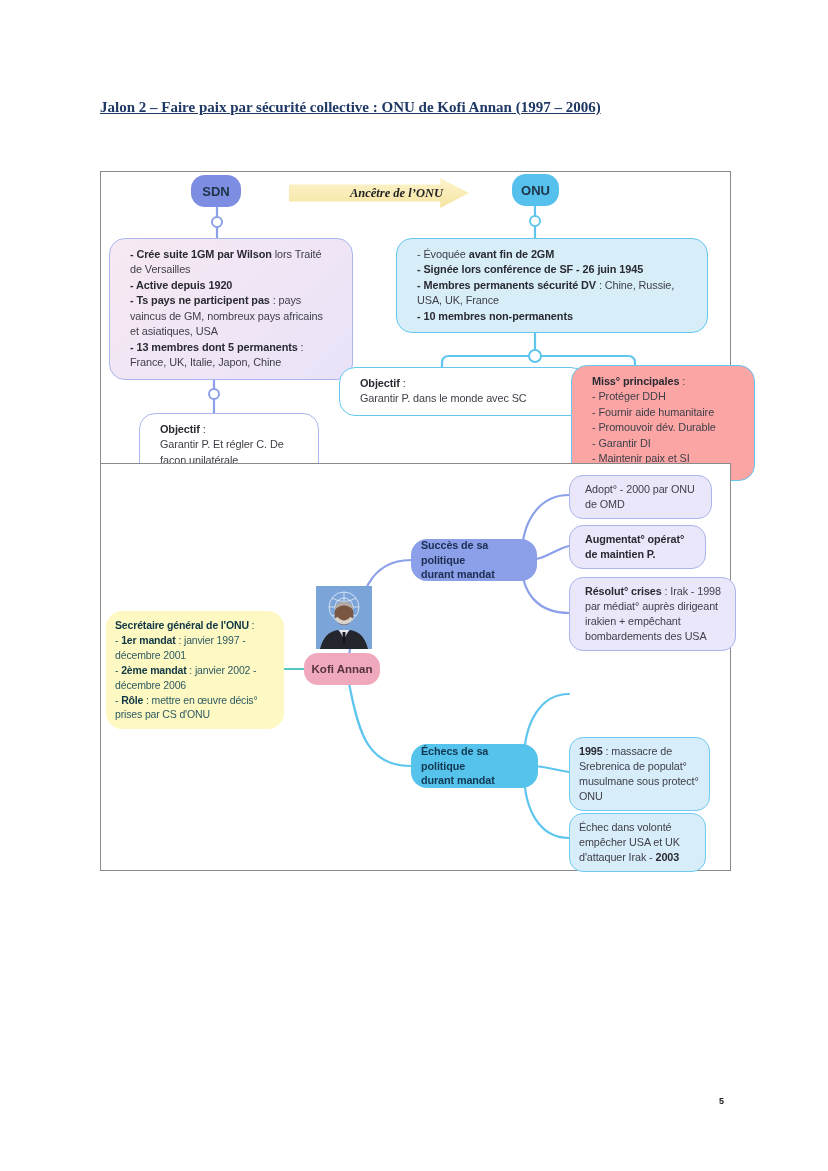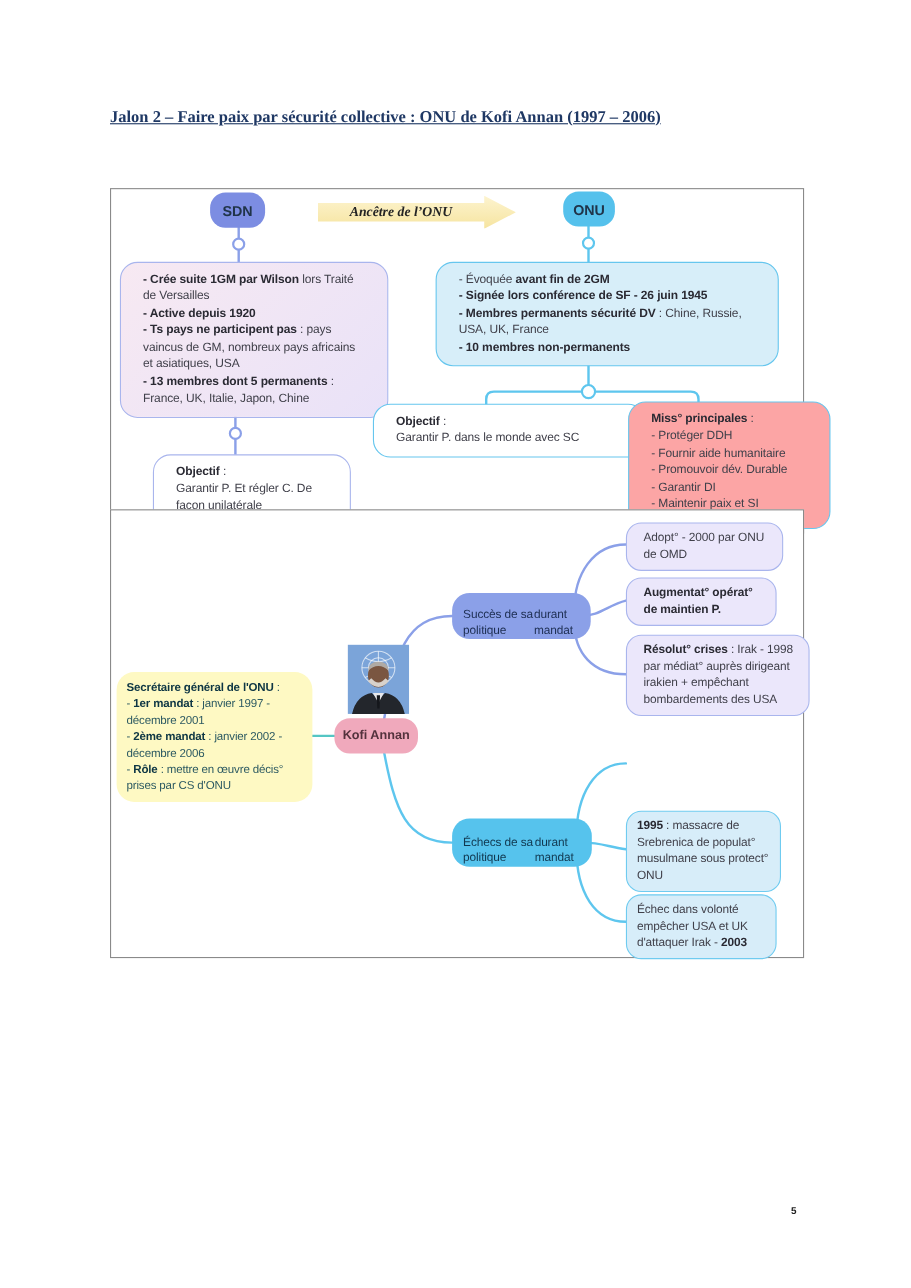--- a/index.html
+++ b/index.html
@@ -17,40 +17,40 @@
   .cp{fill:#fff;stroke:#8ba0e8;stroke-width:2;} .cc{fill:#fff;stroke:#5ec6ee;stroke-width:2;}
   .pill{position:absolute;border-radius:14px;font-weight:bold;display:flex;
         align-items:center;justify-content:center;color:#203449;}
   .sdn{left:90px;top:3px;width:50px;height:32px;background:#7c8de2;font-size:13px;}
   .onu{left:411px;top:2px;width:47px;height:32px;background:#55c1ec;font-size:13px;}
   .arrow{position:absolute;left:188px;top:6px;width:180px;height:30px;
          background:linear-gradient(180deg,#fdf4cf,#f6e4a0);
          clip-path:polygon(0 22%,84% 22%,84% 0,100% 50%,84% 100%,84% 78%,0 78%);}
   .arrowtext{position:absolute;left:0;width:84%;top:50%;transform:translateY(-50%);
          text-align:center;font-family:"Liberation Serif",serif;font-style:italic;
-         font-weight:bold;font-size:12.5px;color:#242424;}
+         font-weight:bold;font-size:12.5px;color:#242424;padding-left:32px;}
   .box{position:absolute;border-radius:16px;padding:8px 20px;font-size:10.9px;
        line-height:1.42;color:#40404a;letter-spacing:-0.1px;}
   .box b{color:#2a2a33;}
   .sdnbox{left:8px;top:66px;width:202px;min-height:120px;
           background:linear-gradient(135deg,#f7e9f2,#e9e2f8);border:1.5px solid #a9b5ed;}
   .onubox{left:295px;top:66px;width:270px;min-height:74px;background:#d7eef9;border:1.5px solid #66c6ee;}
   .obj1{left:38px;top:241px;width:138px;min-height:52px;background:#fff;border:1.5px solid #a9b5ed;}
   .obj2{left:238px;top:195px;width:206px;min-height:30px;background:#fff;border:1.5px solid #66c6ee;}
   .missions{left:470px;top:193px;width:142px;min-height:98px;background:#fca5a5;border:1.5px solid #66c6ee;}
   .secretary{position:absolute;left:5px;top:147px;width:160px;min-height:100px;
              background:#fef9c3;border-radius:16px;padding:7px 9px;font-size:10.5px;
              line-height:1.42;color:#2d5a62;letter-spacing:-0.15px;}
   .secretary b{color:#0e3644;}
   .photo{position:absolute;left:215px;top:122px;width:56px;height:63px;}
   .kofi{left:203px;top:189px;width:76px;height:32px;background:#f0a9bc;
         color:#54323d;font-size:11.5px;border-radius:14px;}
-  .mnode{position:absolute;border-radius:16px;display:flex;flex-direction:row;
-         justify-content:center;padding:0 10px;font-weight:normal;font-size:10.8px;
-         line-height:1.35;letter-spacing:-0.1px;align-items:flex-end;}
+  .mnode{position:absolute;border-radius:16px;display:flex;flex-direction:column;
+         justify-content:center;padding:0 10px;font-weight:bold;font-size:10.8px;
+         line-height:1.35;letter-spacing:-0.1px;}
   .succes{left:310px;top:75px;width:106px;height:42px;background:#8ba0e8;color:#1d2e52;}
   .echecs{left:310px;top:280px;width:107px;height:44px;background:#56c3ed;color:#113850;}
   .child{position:absolute;border-radius:14px;padding:6px 9px;font-size:10.8px;
          line-height:1.38;color:#40404a;letter-spacing:-0.1px;}
   .child b{color:#2a2a33;}
   .lav{background:#ebe7fb;border:1.5px solid #a9b5ed;padding-left:15px;}
   .cya{background:#d7edf9;border:1.5px solid #6fcbf0;}
   .c1{left:468px;top:11px;width:117px;}
   .c2{left:468px;top:61px;width:111px;}
   .c3{left:468px;top:113px;width:141px;}

